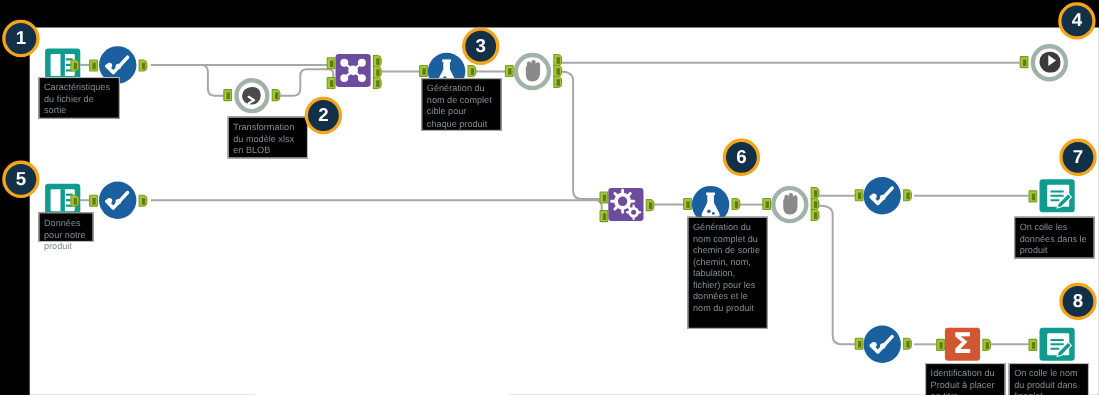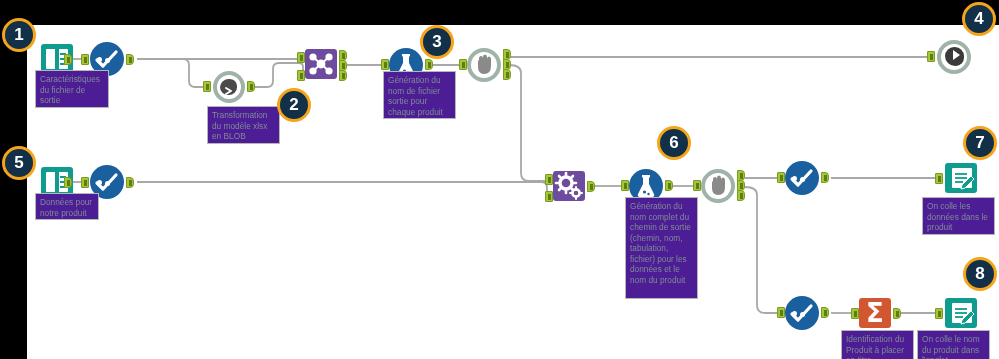--- a/index.html
+++ b/index.html
@@ -120,21 +120,21 @@
     width:32px;height:30px;background:#0f9b8e;border-radius:3px;position:relative;
   }
   .ico-render .pg{
     position:absolute;left:7px;top:5px;width:20px;height:20px;background:#ffffff;
     border-radius:1px;
   }
 
   
   .anno{
     position:absolute;
-    background:#4c1d95;
+    background:#000000;
     border:1px solid #b7b7b7;
     color:#7f8c94;
     font-size:8.3px;
     line-height:10.5px;
     padding:3px 4px;
     box-sizing:border-box;
     font-family:"Liberation Sans", sans-serif;
   }
 
   
@@ -496,24 +496,24 @@
       </div>
     </div>
     <div class="port in" style="left:908px;top:283px;">
         <div class="tick"></div>
       </div>
 
     <div class="anno" style="left:8px;top:45px;width:74px;height:38px;">Caractéristiques du fichier de sortie</div>
 
     <div class="anno" style="left:180px;top:81px;width:73px;height:38px;">Transformation du modèle xlsx en BLOB</div>
 
-    <div class="anno" style="left:356px;top:46px;width:73px;height:48px;">Génération du nom de fichier sortie pour chaque produit</div>
-
-
-    <div class="anno" style="left:8px;top:168px;width:64px;height:27px;">Données pour notre produit</div>
+    <div class="anno" style="left:356px;top:46px;width:73px;height:48px;">Génération du nom de complet cible pour chaque produit</div>
+
+
+    <div class="anno" style="left:8px;top:168px;width:50px;height:27px;">Données pour notre produit</div>
 
     <div class="anno" style="left:598px;top:172px;width:73px;height:102px;">Génération du nom complet du chemin de sortie (chemin, nom, tabulation, fichier) pour les données et le nom du produit</div>
 
     <div class="anno" style="left:895px;top:172px;width:73px;height:38px;">On colle les données dans le produit</div>
 
     <div class="anno" style="left:814px;top:305px;width:73px;height:38px;">Identification du Produit à placer en titre</div>
 
     <div class="anno" style="left:890px;top:305px;width:73px;height:38px;">On colle le nom du produit dans l'onglet</div>
 
   </div>

